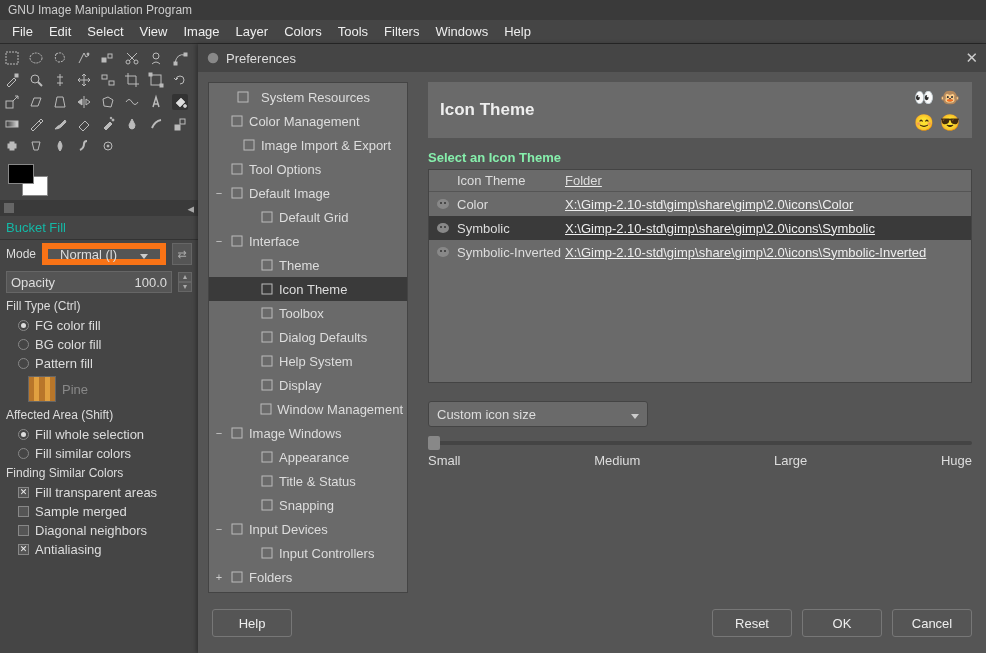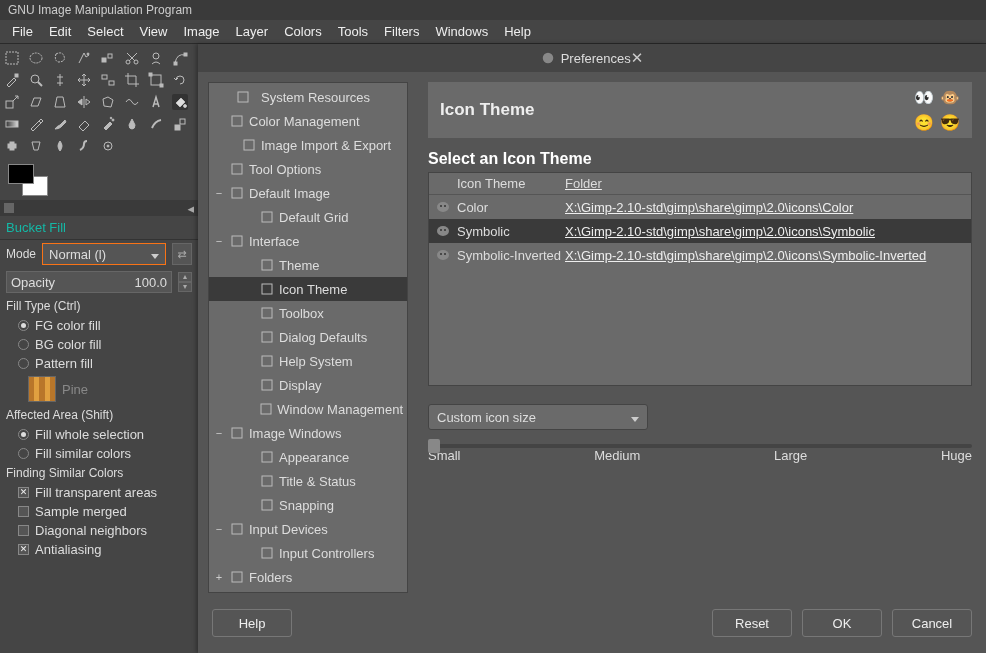--- a/index.html
+++ b/index.html
@@ -14,65 +14,65 @@
 .toolbox .t { width:16px; height:16px; color:#bbb; display:flex; align-items:center; justify-content:center; }
 .toolbox .t svg { width:16px; height:16px; fill:#bbb; stroke:#bbb; }
 .swatch-row { padding:4px 8px; display:flex; align-items:flex-end; gap:6px; }
 .swatch { position:relative; width:40px; height:32px; }
 .swatch .fg { position:absolute; width:26px; height:20px; background:#000; border:1px solid #888; top:0; left:0; z-index:2; }
 .swatch .bg { position:absolute; width:26px; height:20px; background:#fff; border:1px solid #888; bottom:0; right:0; }
 .tabstrip { height:16px; background:#3a3a3a; display:flex; align-items:center; padding:0 4px; gap:8px; }
 .tool-title { padding:4px 6px; font-size:13px; color:#14b8a6; border-bottom:1px solid #333; }
 .opt-row { display:flex; align-items:center; padding:3px 6px; gap:6px; }
 .opt-label { font-size:12px; color:#ddd; flex:0 0 auto; }
-.dropdown { flex:1; background:#555; border:1px solid #f97316; height:22px; display:flex; align-items:center; padding:0 6px; justify-content:space-between; }
+.dropdown { flex:1; background:#555; border:6px solid #f97316; height:22px; display:flex; align-items:center; padding:0 12px; justify-content:space-between; }
 .spinner { width:14px; display:flex; flex-direction:column; }
 .spinner div { height:10px; background:#555; border:1px solid #666; font-size:8px; text-align:center; line-height:8px; color:#aaa; }
 .group-label { padding:3px 6px; font-size:12px; color:#ddd; }
 .radio-row, .check-row { display:flex; align-items:center; padding:2px 6px 2px 18px; gap:6px; font-size:12px; }
 .radio { width:11px; height:11px; border:1px solid #888; border-radius:50%; display:flex; align-items:center; justify-content:center; }
 .radio.sel::after { content:""; width:5px; height:5px; background:#ddd; border-radius:50%; }
 .check { width:11px; height:11px; border:1px solid #888; background:#555; font-size:9px; line-height:9px; text-align:center; color:#eee; }
 .pattern-prev { width:28px; height:26px; background:linear-gradient(90deg,#b8762a 20%,#e0a040 20% 40%,#b8762a 40% 60%,#e0a040 60% 80%,#b8762a 80%); border:1px solid #666; margin-left:22px; }
 
 .dialog { position:absolute; left:198px; top:44px; width:788px; height:609px; background:#555; box-shadow:-2px 0 4px rgba(0,0,0,0.3); display:flex; flex-direction:column; }
-.dlg-title { height:28px; background:#454545; display:flex; align-items:center; padding:0 8px; justify-content:center; }
+.dlg-title { height:28px; background:#454545; display:flex; align-items:center; padding:0 8px; justify-content:space-between; }
 .dlg-title .tt { display:flex; align-items:center; gap:6px; }
 .dlg-title svg { width:14px; height:14px; fill:#aaa; }
 .dlg-body { flex:1; display:flex; padding:10px 0 0 10px; gap:0; overflow:hidden; }
 .tree-wrap { width:200px; background:#6a6a6a; border:1px solid #444; overflow-y:auto; overflow-x:hidden; padding:2px 0; }
 .tree-scrollspace { width:6px; background:#555; }
 .tree-item { display:flex; align-items:center; height:24px; padding:0 4px; gap:4px; font-size:13px; color:#eee; white-space:nowrap; }
 .tree-item.sel { background:#3a3a3a; }
 .tree-item .exp { width:12px; height:12px; display:flex; align-items:center; justify-content:center; font-size:11px; color:#ccc; }
 .tree-item .ticon { width:16px; height:16px; display:flex; align-items:center; justify-content:center; }
 .tree-item .ticon svg { width:14px; height:14px; fill:#bbb; stroke:#bbb; }
 .ind1 { padding-left:18px; } .ind2 { padding-left:34px; }
 .content { flex:1; padding:0 14px 0 14px; display:flex; flex-direction:column; }
 .hdr { height:56px; background:#6a6a6a; display:flex; align-items:center; justify-content:space-between; padding:0 12px; margin-bottom:8px; }
 .hdr h2 { font-size:17px; font-weight:bold; color:#eee; }
 .hdr .right-icons { display:flex; gap:6px; flex-wrap:wrap; width:50px; justify-content:flex-end; }
 .hdr .right-icons span { font-size:16px; color:#999; }
-.sect-label { font-size:16px; font-weight:bold; color:#ffffff; margin:4px 0; }
+.sect-label { font-size:13px; font-weight:bold; color:#86efac; margin:4px 0; }
 .itable { border:1px solid #444; background:#6a6a6a; flex:0 0 auto; }
 .itable .thead { display:flex; background:#6a6a6a; border-bottom:1px solid #555; }
 .itable .thead > div { padding:3px 6px; font-size:12px; color:#eee; }
 .itable .col1 { width:130px; display:flex; align-items:center; gap:6px; }
 .itable .col1 .ic { width:16px; height:14px; }
 .itable .col2 { flex:1;text-decoration:underline; }
 .itable .trow { display:flex; height:24px; align-items:center; }
 .itable .trow > div { padding:3px 6px; font-size:13px; color:#eee; white-space:nowrap; }
 .itable .trow.sel { background:#3a3a3a; }
 .itable .triw { height:190px; }
 .sizer { margin-top:18px; }
 .size-dd { width:220px; background:#6a6a6a; border:1px solid #444; height:26px; display:flex; align-items:center; justify-content:space-between; padding:0 8px; border-radius:3px; }
 .slider-wrap { margin-top:14px; }
 .slider-track { height:4px; background:#444; position:relative; border-radius:2px; }
 .slider-thumb { position:absolute; left:0; top:-5px; width:12px; height:14px; background:#888; border-radius:2px; }
-.slider-labels { display:flex; justify-content:space-between; font-size:12px; color:#eee;align-items:center; }
+.slider-labels { display:flex; justify-content:space-between; margin-top:8px; font-size:12px; color:#eee;align-items:center; }
 .dlg-foot { height:60px; display:flex; align-items:center; padding:0 14px; justify-content:space-between; }
 .btn { min-width:80px; height:28px; background:#555; border:1px solid #777; border-radius:3px; display:flex; align-items:center; justify-content:center; padding:0 14px; font-size:13px; color:#eee; }
 .foot-right { display:flex; gap:10px; }
 .chev-down::after { content:""; display:inline-block; border-left:4px solid transparent; border-right:4px solid transparent; border-top:5px solid #ccc; }
 </style>
 </head>
 <body>
 
 <div class="titlebar">
   <span>GNU Image Manipulation Program</span>

